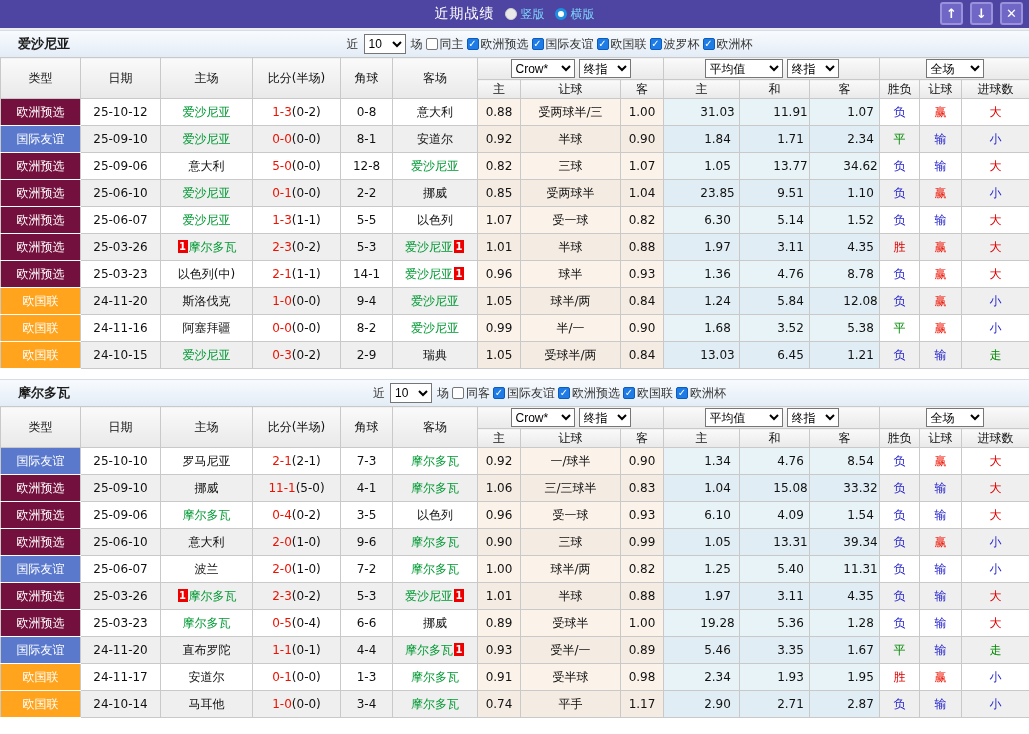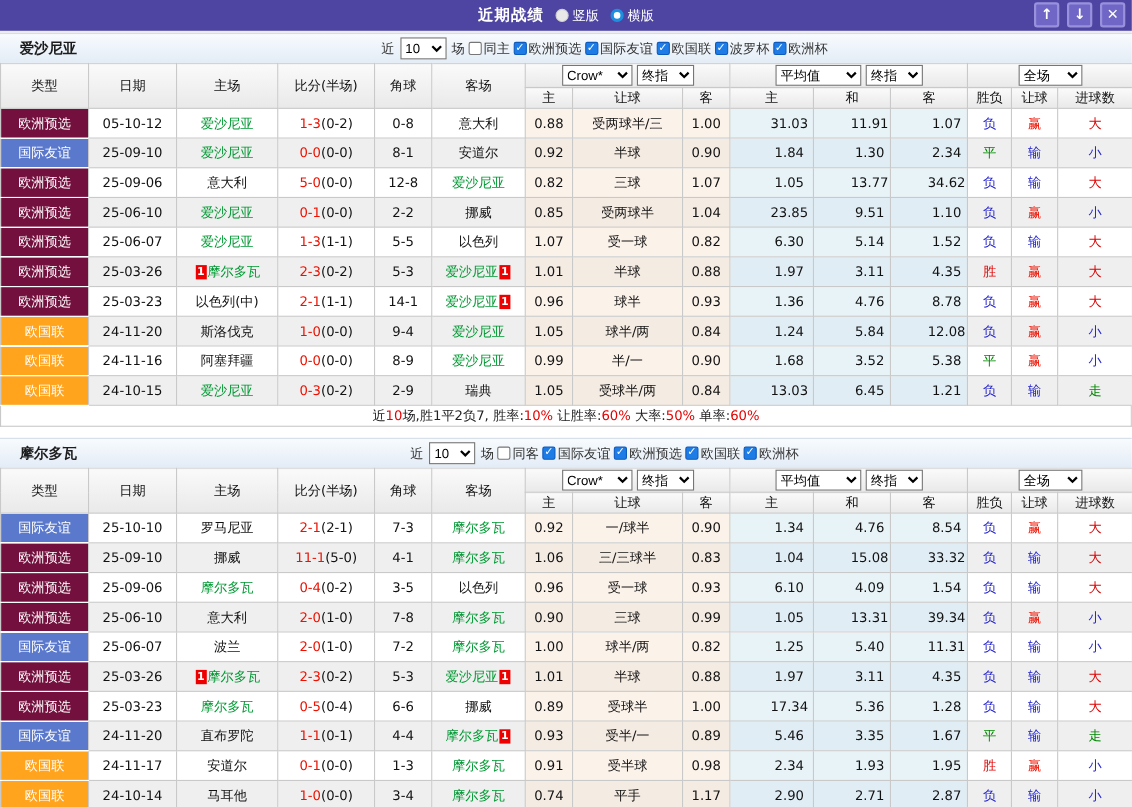--- a/index.html
+++ b/index.html
@@ -7,22 +7,22 @@
     width:1029px;height:734px;overflow:hidden;background:#ffffff;
     font-family:"DejaVu Sans","Liberation Sans",sans-serif;
     -webkit-font-smoothing:antialiased;
   }
   
   .titlebar{
     position:relative;height:28px;background:#4e45a2;
     display:flex;align-items:center;justify-content:center;
   }
   .title-group{display:flex;align-items:center;gap:10px;}
-  .page-title{color:#fff;font-weight:bold;font-size:14px;letter-spacing:1px;}
-  .radio-label{display:flex;align-items:center;gap:4px;color:#ffffff;font-size:12px;cursor:pointer;}
+  .page-title{color:#fff;font-weight:normal;font-size:14px;letter-spacing:1px;}
+  .radio-label{display:flex;align-items:center;gap:4px;color:#7dd3fc;font-size:12px;cursor:pointer;}
   .radio-dot{display:inline-block;border-radius:50%;box-sizing:border-box;}
   .radio-dot.filled{width:12px;height:12px;background:#e9e9e9;border:1px solid #cfcfcf;}
   .radio-dot.ring{width:12px;height:12px;background:#fff;border:3px solid #1e8fe0;}
   .win-buttons{position:absolute;right:6px;top:2px;display:flex;gap:7px;}
   .win-btn{
     width:23px;height:23px;box-sizing:border-box;border:2px solid #9a91dd;background:#6f66c6;
     color:#fff;font-size:13px;font-weight:bold;line-height:19px;text-align:center;
     border-radius:3px;cursor:pointer;padding:0;font-family:inherit;
   }
   .gap-line{height:2px;background:#ececec;}
@@ -171,21 +171,21 @@
               <th>和</th>
               <th>客</th>
               <th>胜负</th>
               <th>让球</th>
               <th>进球数</th>
             </tr>
           </thead>
           <tbody>
             <tr class="odd">
               <td class="type-cell" style="background: rgb(116, 16, 61);">欧洲预选</td>
-              <td>05-10-12</td>
+              <td>25-10-12</td>
               <td><span class="team-green">爱沙尼亚</span></td>
               <td><span class="score-main">1-3</span><span class="score-half">(0-2)</span></td>
               <td>0-8</td>
               <td><span>意大利</span></td>
               <td class="hcp-col">0.88</td>
               <td class="hcp-col">受两球半/三</td>
               <td class="hcp-col">1.00</td>
               <td class="avg-col">31.03</td>
               <td class="avg-col">11.91</td>
               <td class="avg-col">1.07</td>
@@ -197,21 +197,21 @@
               <td class="type-cell" style="background: rgb(91, 121, 204);">国际友谊</td>
               <td>25-09-10</td>
               <td><span class="team-green">爱沙尼亚</span></td>
               <td><span class="score-main">0-0</span><span class="score-half">(0-0)</span></td>
               <td>8-1</td>
               <td><span>安道尔</span></td>
               <td class="hcp-col">0.92</td>
               <td class="hcp-col">半球</td>
               <td class="hcp-col">0.90</td>
               <td class="avg-col">1.84</td>
-              <td class="avg-col">1.30</td>
+              <td class="avg-col">1.71</td>
               <td class="avg-col">2.34</td>
               <td class="res-cell" style="color: rgb(0, 136, 0);">平</td>
               <td class="res-cell" style="color: rgb(35, 35, 204);">输</td>
               <td class="res-cell" style="color: rgb(35, 35, 204);">小</td>
             </tr>
             <tr class="odd">
               <td class="type-cell" style="background: rgb(116, 16, 61);">欧洲预选</td>
               <td>25-09-06</td>
               <td><span>意大利</span></td>
               <td><span class="score-main">5-0</span><span class="score-half">(0-0)</span></td>
@@ -310,21 +310,21 @@
               <td class="avg-col">12.08</td>
               <td class="res-cell" style="color: rgb(35, 35, 204);">负</td>
               <td class="res-cell" style="color: rgb(238, 17, 0);">赢</td>
               <td class="res-cell" style="color: rgb(35, 35, 204);">小</td>
             </tr>
             <tr class="odd">
               <td class="type-cell" style="background: rgb(255, 164, 28);">欧国联</td>
               <td>24-11-16</td>
               <td><span>阿塞拜疆</span></td>
               <td><span class="score-main">0-0</span><span class="score-half">(0-0)</span></td>
-              <td>8-9</td>
+              <td>8-2</td>
               <td><span class="team-green">爱沙尼亚</span></td>
               <td class="hcp-col">0.99</td>
               <td class="hcp-col">半/一</td>
               <td class="hcp-col">0.90</td>
               <td class="avg-col">1.68</td>
               <td class="avg-col">3.52</td>
               <td class="avg-col">5.38</td>
               <td class="res-cell" style="color: rgb(0, 136, 0);">平</td>
               <td class="res-cell" style="color: rgb(238, 17, 0);">赢</td>
               <td class="res-cell" style="color: rgb(35, 35, 204);">小</td>
@@ -341,21 +341,20 @@
               <td class="hcp-col">0.84</td>
               <td class="avg-col">13.03</td>
               <td class="avg-col">6.45</td>
               <td class="avg-col">1.21</td>
               <td class="res-cell" style="color: rgb(35, 35, 204);">负</td>
               <td class="res-cell" style="color: rgb(35, 35, 204);">输</td>
               <td class="res-cell" style="color: rgb(0, 136, 0);">走</td>
             </tr>
           </tbody>
         </table>
-        <div class="summary"><span>近</span><span class="red">10</span><span>场,胜1平2负7, 胜率:</span><span class="red">10%</span><span> 让胜率:</span><span class="red">60%</span><span> 大率:</span><span class="red">50%</span><span> 单率:</span><span class="red">60%</span></div>
       </div>
       <div class="section second">
         <div class="section-bar">
           <span class="team-name">摩尔多瓦</span>
           <div class="filters">
             <span>近</span>
             <select style="width: 42px;"><option>10</option></select>
             <span>场</span>
             <label class="cb-label">
               <span class="cb"></span>
@@ -471,21 +470,21 @@
               <td class="avg-col">1.54</td>
               <td class="res-cell" style="color: rgb(35, 35, 204);">负</td>
               <td class="res-cell" style="color: rgb(35, 35, 204);">输</td>
               <td class="res-cell" style="color: rgb(221, 0, 0);">大</td>
             </tr>
             <tr class="even">
               <td class="type-cell" style="background: rgb(116, 16, 61);">欧洲预选</td>
               <td>25-06-10</td>
               <td><span>意大利</span></td>
               <td><span class="score-main">2-0</span><span class="score-half">(1-0)</span></td>
-              <td>7-8</td>
+              <td>9-6</td>
               <td><span class="team-green">摩尔多瓦</span></td>
               <td class="hcp-col">0.90</td>
               <td class="hcp-col">三球</td>
               <td class="hcp-col">0.99</td>
               <td class="avg-col">1.05</td>
               <td class="avg-col">13.31</td>
               <td class="avg-col">39.34</td>
               <td class="res-cell" style="color: rgb(35, 35, 204);">负</td>
               <td class="res-cell" style="color: rgb(238, 17, 0);">赢</td>
               <td class="res-cell" style="color: rgb(35, 35, 204);">小</td>
@@ -527,21 +526,21 @@
             <tr class="odd">
               <td class="type-cell" style="background: rgb(116, 16, 61);">欧洲预选</td>
               <td>25-03-23</td>
               <td><span class="team-green">摩尔多瓦</span></td>
               <td><span class="score-main">0-5</span><span class="score-half">(0-4)</span></td>
               <td>6-6</td>
               <td><span>挪威</span></td>
               <td class="hcp-col">0.89</td>
               <td class="hcp-col">受球半</td>
               <td class="hcp-col">1.00</td>
-              <td class="avg-col">17.34</td>
+              <td class="avg-col">19.28</td>
               <td class="avg-col">5.36</td>
               <td class="avg-col">1.28</td>
               <td class="res-cell" style="color: rgb(35, 35, 204);">负</td>
               <td class="res-cell" style="color: rgb(35, 35, 204);">输</td>
               <td class="res-cell" style="color: rgb(221, 0, 0);">大</td>
             </tr>
             <tr class="even">
               <td class="type-cell" style="background: rgb(91, 121, 204);">国际友谊</td>
               <td>24-11-20</td>
               <td><span>直布罗陀</span></td>

